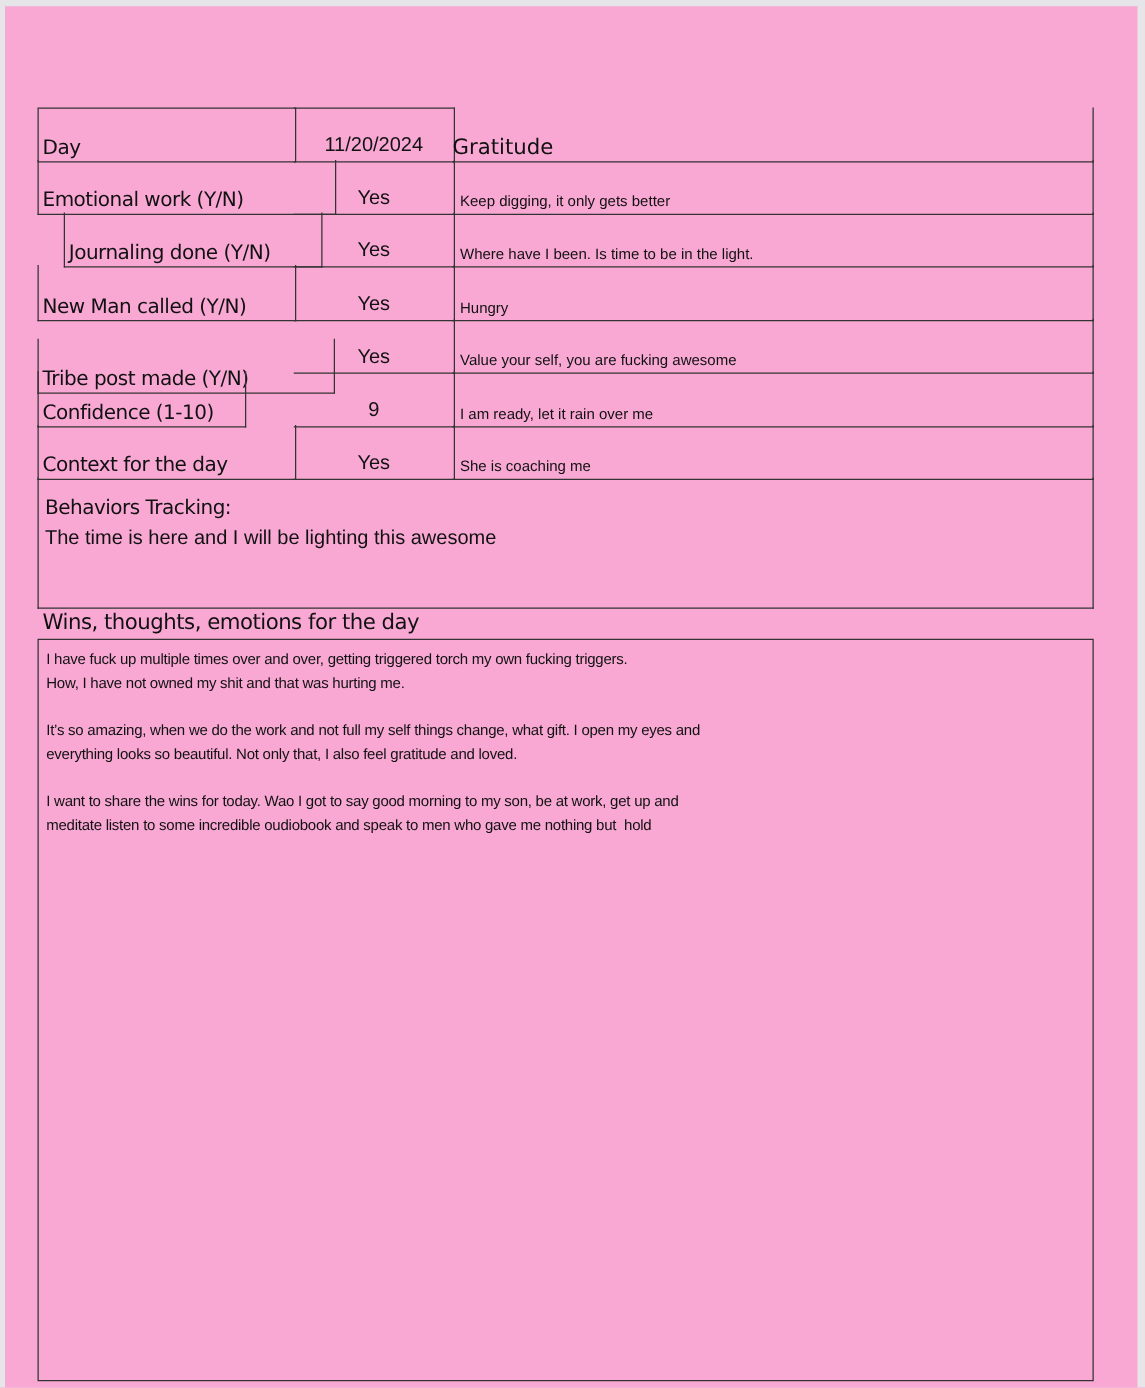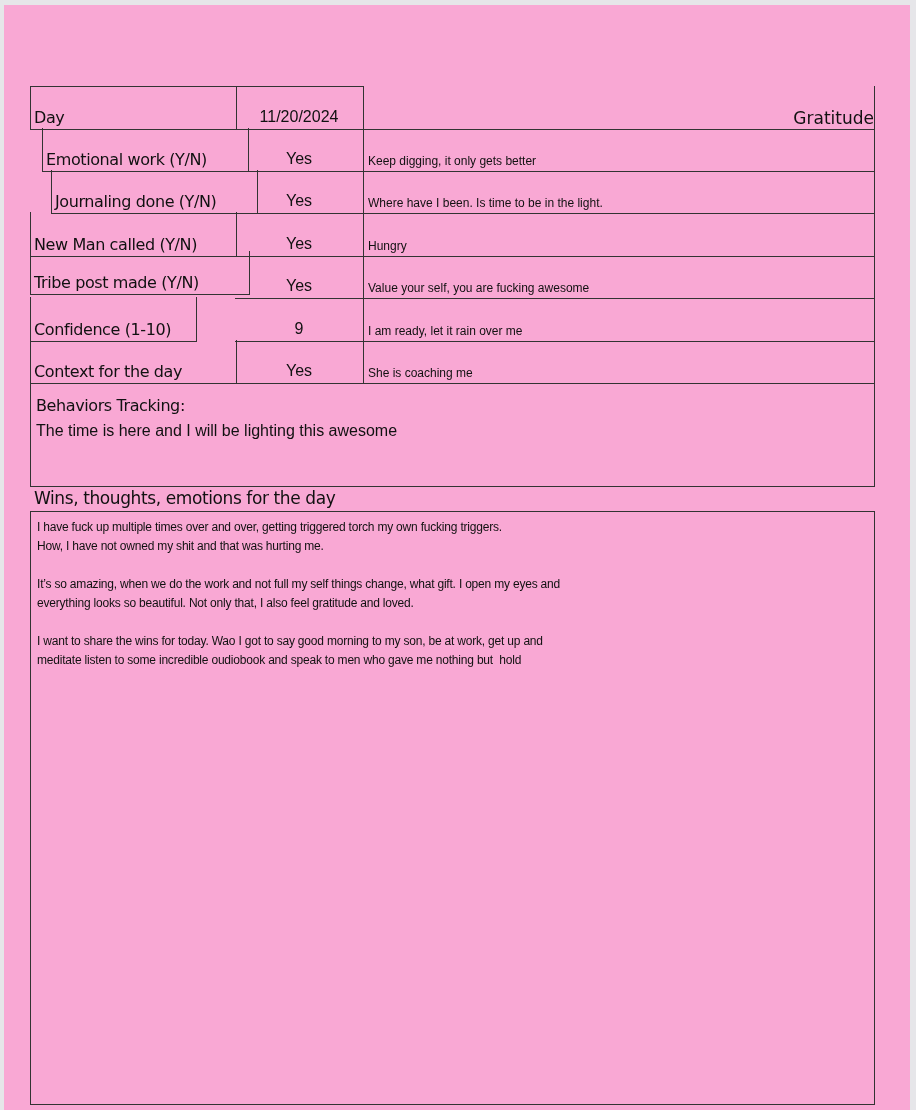--- a/index.html
+++ b/index.html
@@ -25,21 +25,21 @@
     position: absolute; left: 3px; bottom: 2px; white-space: nowrap;
   }
   .val {
     font-size: 16px; position: absolute; left: 0; right: 0; bottom: 3px; text-align: center;
   }
   .grat {
     font-size: 12px; position: absolute; left: 6px; bottom: 3px; white-space: nowrap;
   }
   .head-grat {
     font-family: "DejaVu Sans", sans-serif;
-    font-size: 17px; position: absolute; left: 0; right: 0; bottom: 1px; text-align: right;
+    font-size: 17px; position: absolute; left: 0; right: 0; bottom: 1px; text-align: left;
   }
   .beh-title {
     font-family: "DejaVu Sans", sans-serif; font-size: 16px; letter-spacing: -0.4px;
     position: absolute; left: 5px; top: 14px; white-space: nowrap;
   }
   .beh-text {
     font-size: 16px; position: absolute; left: 5px; top: 40px; white-space: nowrap;
   }
   .wins-title {
     font-family: "DejaVu Sans", sans-serif; font-size: 17px; letter-spacing: -0.4px;
@@ -59,21 +59,21 @@
     <span class="lbl">Day</span>
   </div>
   <div class="abs bt bb br" style="left:231px; top:81px; width:129px; height:44px;">
     <span class="val">11/20/2024</span>
   </div>
   <div class="abs bb br" style="left:358px; top:81px; width:513px; height:44px;">
     <span class="head-grat">Gratitude</span>
   </div>
 
   <div class="abs" style="left:26px; top:123px; width:845px;">
-    <div class="abs bl bb br" style="left:12px; top:0; width:207px; height:44px;">
+    <div class="abs bl bb br" style="left:0; top:0; width:239px; height:44px;">
         <span class="lbl">Emotional work  (Y/N)</span>
       </div>
     <div class="abs bb br" style="left:205px; top:0; width:129px; height:44px;">
         <span class="val">Yes</span>
       </div>
     <div class="abs bb br" style="left:332px; top:0; width:513px; height:44px;">
         <span class="grat">Keep digging, it only gets better</span>
       </div>
 
     <div class="abs bl bb br" style="left:0; top:42px; width:207px; height:44px;margin-left:21px;">
@@ -89,21 +89,21 @@
     <div class="abs bl bb br" style="left:0; top:84px; width:207px; height:45px;">
         <span class="lbl">New Man called (Y/N)</span>
       </div>
     <div class="abs bb br" style="left:205px; top:84px; width:129px; height:45px;">
         <span class="val">Yes</span>
       </div>
     <div class="abs bb br" style="left:332px; top:84px; width:513px; height:45px;">
         <span class="grat">Hungry</span>
       </div>
 
-    <div class="abs bl bb br" style="left:0; top:123px; width:220px; height:44px;">
+    <div class="abs bl bb br" style="left:0; top:143px; width:238px; height:44px;">
         <span class="lbl">Tribe post made (Y/N)</span>
       </div>
     <div class="abs bb br" style="left:205px; top:127px; width:129px; height:44px;">
         <span class="val">Yes</span>
       </div>
     <div class="abs bb br" style="left:332px; top:127px; width:513px; height:44px;">
         <span class="grat">Value your self, you are fucking awesome</span>
       </div>
 
     <div class="abs bl bb br" style="left:0; top:169px; width:167px; height:45px;">

